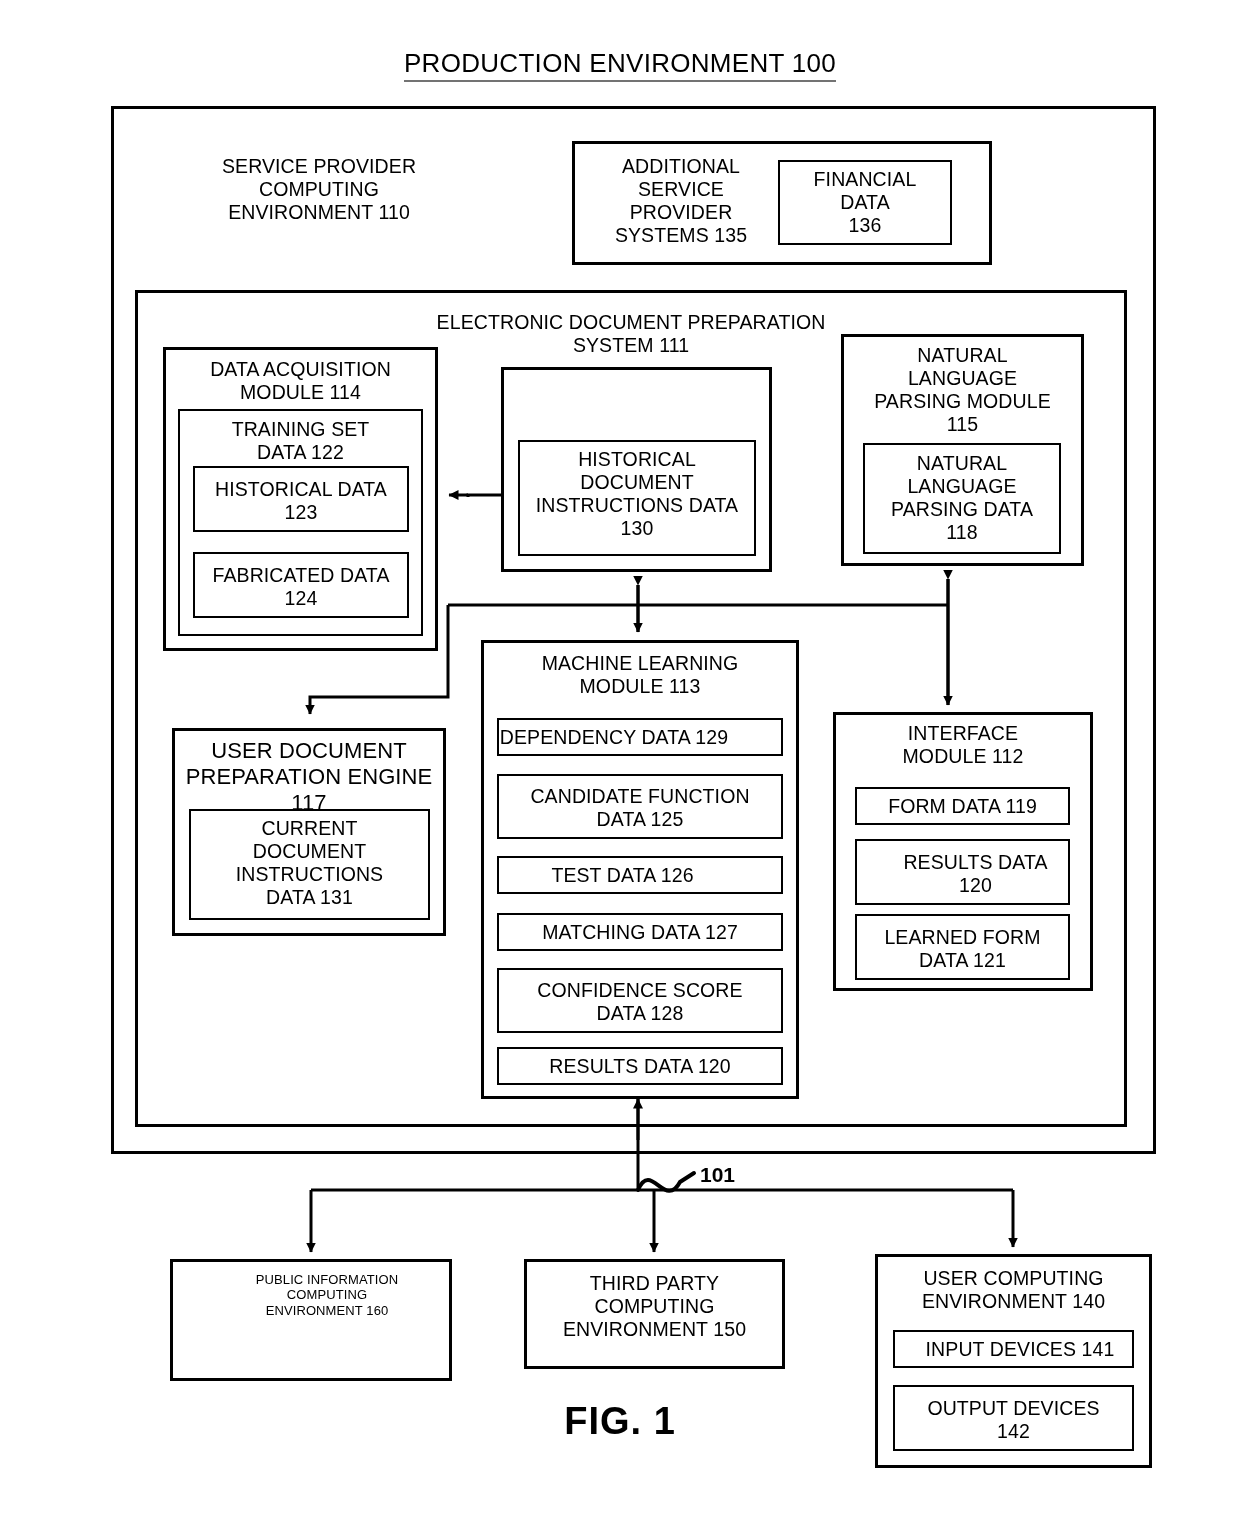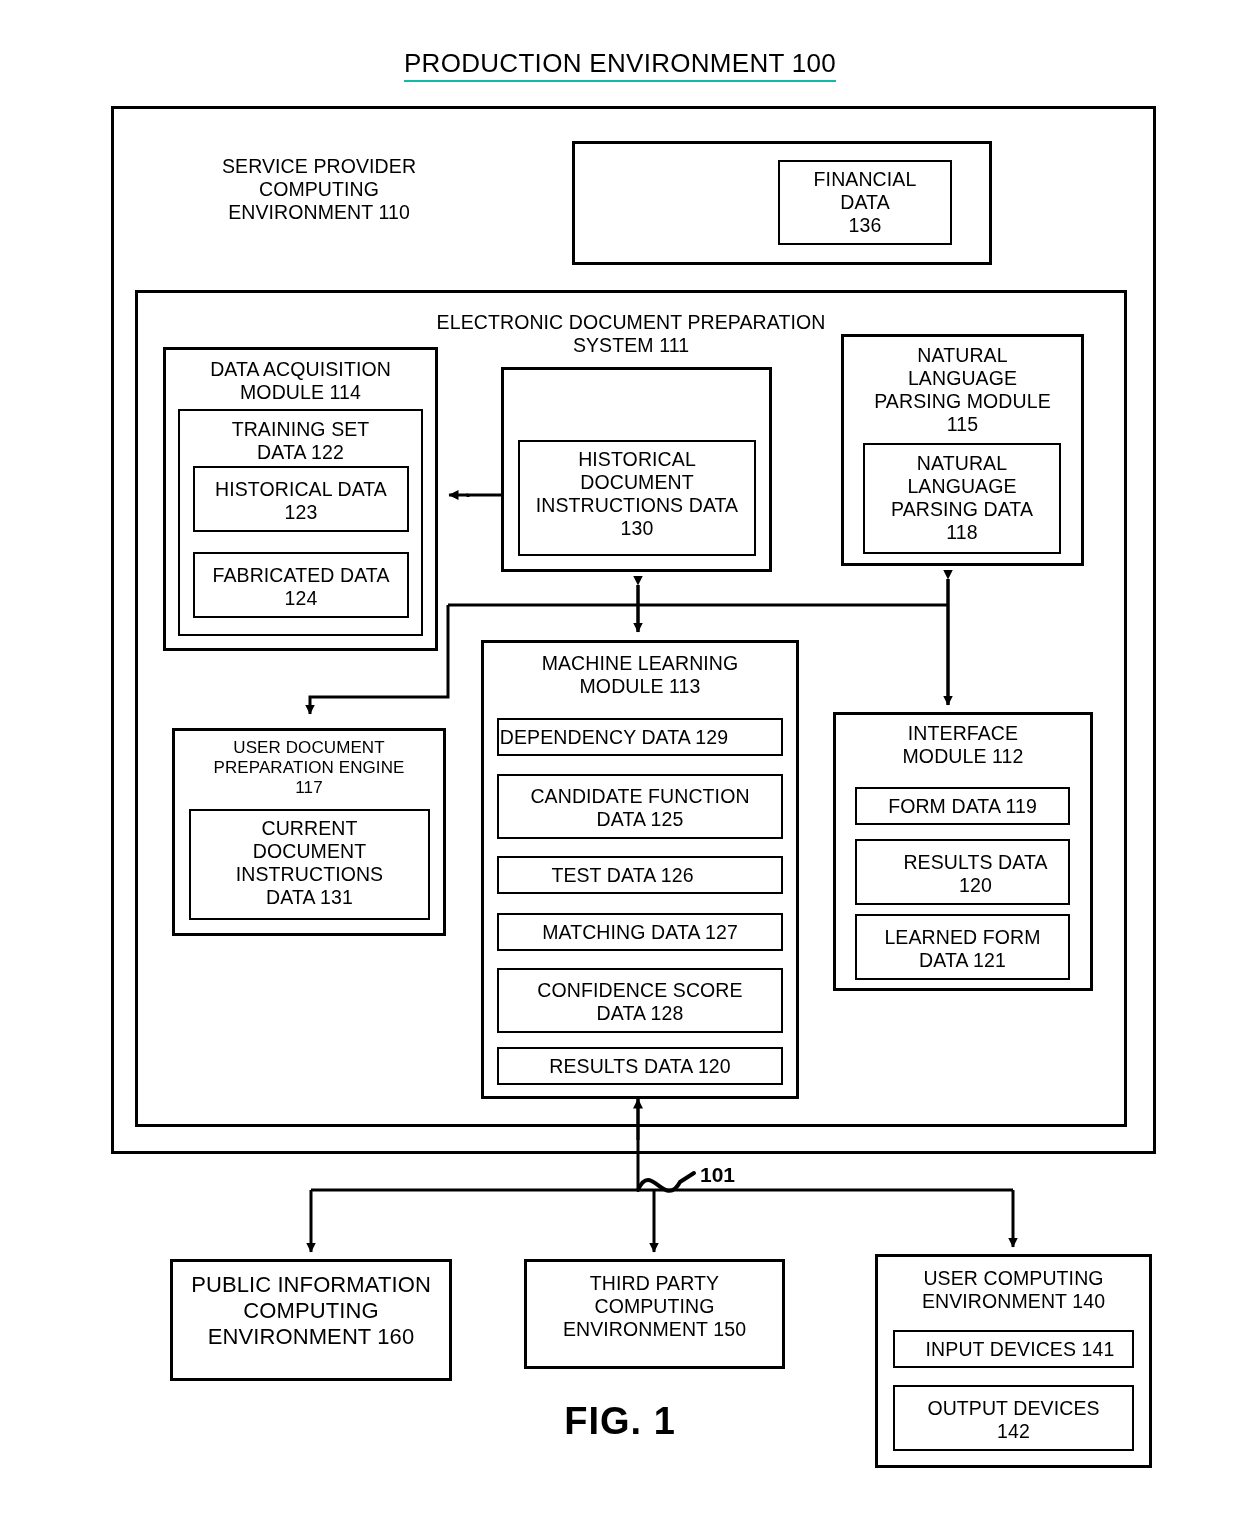--- a/index.html
+++ b/index.html
@@ -38,21 +38,21 @@
   #title {
     position: absolute;
     left: 0;
     top: 48px;
     width: 1240px;
     text-align: center;
     font-size: 26px;
     letter-spacing: 0.3px;
   }
   #title span {
-    border-bottom: 2px solid #14b8a6;
+    border-bottom: 2px solid #737373;
     padding-bottom: 2px;
   }
   #figcaption {
     position: absolute;
     left: 0;
     top: 1400px;
     width: 1240px;
     text-align: center;
     font-size: 38px;
     font-weight: bold;
@@ -79,20 +79,24 @@
   <div id="title">
     <span>PRODUCTION ENVIRONMENT 100</span>
   </div>
 
   <div class="box" style="left:111px; top:106px; width:1045px; height:1048px;"></div>
   <div class="lbl" style="left:178px; top:155px; width:282px; font-size:19.5px;">SERVICE PROVIDER
 COMPUTING
 ENVIRONMENT 110</div>
 
   <div class="box" style="left:572px; top:141px; width:420px; height:124px;"></div>
+  <div class="lbl" style="left:594px; top:155px; width:174px; font-size:19.5px;">ADDITIONAL
+SERVICE
+PROVIDER
+SYSTEMS 135</div>
   <div class="box thin" style="left:778px; top:160px; width:174px; height:85px;"></div>
   <div class="lbl" style="left:780px; top:168px; width:170px; font-size:19.5px;">FINANCIAL
 DATA
 136</div>
 
   <div class="box" style="left:135px; top:290px; width:992px; height:837px;"></div>
   <div class="lbl" style="left:411px; top:311px; width:440px; font-size:19.5px;">ELECTRONIC DOCUMENT PREPARATION
 SYSTEM  111</div>
 
   <div class="box" style="left:163px; top:347px; width:275px; height:304px;"></div>
@@ -159,31 +163,31 @@
 
   <div class="box thin" style="left:855px; top:839px; width:215px; height:66px;"></div>
   <div class="lbl" style="left:856px; top:851px; width:239px; font-size:19.5px;">RESULTS DATA
 120</div>
 
   <div class="box thin" style="left:855px; top:914px; width:215px; height:66px;"></div>
   <div class="lbl" style="left:856px; top:926px; width:213px; font-size:19.5px;">LEARNED FORM
 DATA 121</div>
 
   <div class="box" style="left:172px; top:728px; width:274px; height:208px;"></div>
-  <div class="lbl" style="left:174px; top:738px; width:270px; font-size:17px;">USER DOCUMENT
+  <div class="lbl" style="left:174px; top:738px; width:270px; font-size:22px;">USER DOCUMENT
 PREPARATION  ENGINE
 117</div>
   <div class="box thin" style="left:189px; top:809px; width:241px; height:111px;"></div>
   <div class="lbl" style="left:190px; top:817px; width:239px; font-size:19.5px;">CURRENT
 DOCUMENT
 INSTRUCTIONS
 DATA 131</div>
 
   <div class="box" style="left:170px; top:1259px; width:282px; height:122px;"></div>
-  <div class="lbl" style="left:171px; top:1272px; width:280px; font-size:22px;">PUBLIC INFORMATION
+  <div class="lbl" style="left:171px; top:1272px; width:280px; font-size:13px;padding-left:16px;">PUBLIC INFORMATION
 COMPUTING
 ENVIRONMENT 160</div>
 
   <div class="box" style="left:524px; top:1259px; width:261px; height:110px;"></div>
   <div class="lbl" style="left:525px; top:1272px; width:259px; font-size:19.5px;">THIRD PARTY
 COMPUTING
 ENVIRONMENT 150</div>
 
   <div class="box" style="left:875px; top:1254px; width:277px; height:214px;"></div>
   <div class="lbl" style="left:876px; top:1267px; width:275px; font-size:19.5px;">USER COMPUTING

